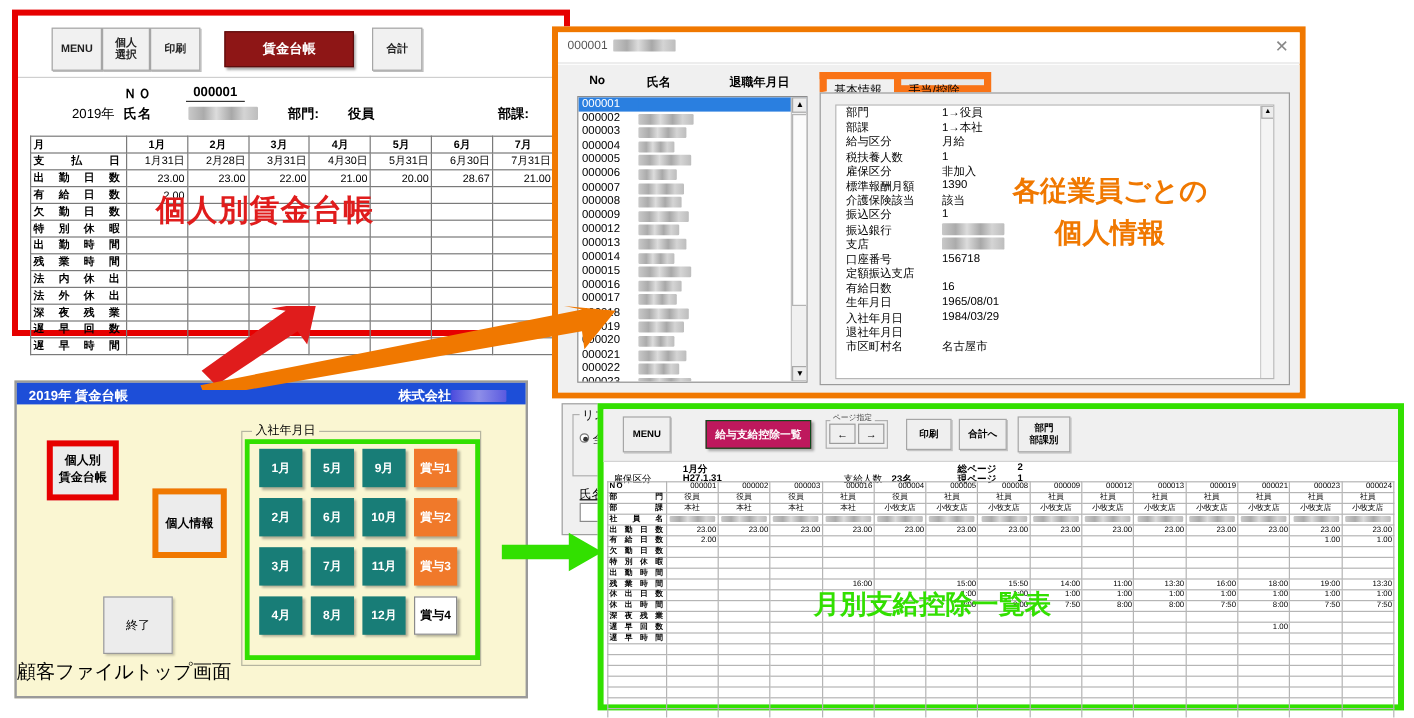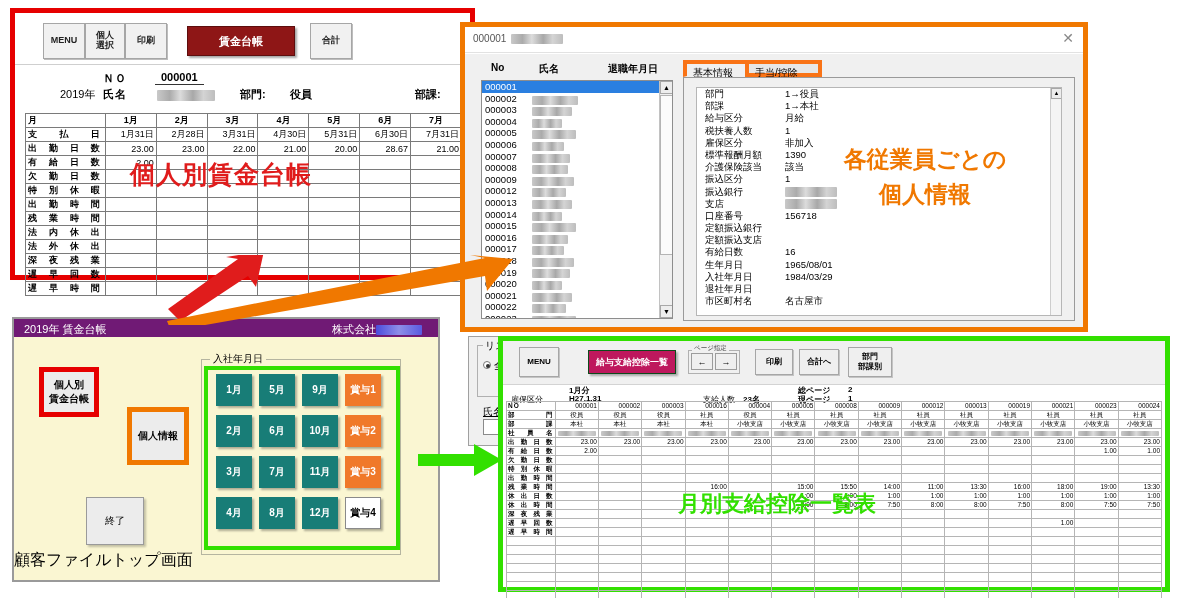--- a/index.html
+++ b/index.html
@@ -84,21 +84,21 @@
   .emp-row.sel .nm .blur{ background:#2a7fe0; }
   #emp-scroll{ position:absolute; right:0; top:0; bottom:0; width:13px; background:#f0f0f0; border-left:1px solid #c2c2c2;}
   .sb-btn{ width:13px; height:13px; background:#ededed; border:1px solid #a8a8a8; font-size:7px; text-align:center; line-height:11px; cursor:pointer;}
   #sb-up{ position:absolute; top:0; } #sb-down{ position:absolute; bottom:0; }
   #sb-thumb{ position:absolute; top:14px; left:0; width:13px; height:160px; background:#fbfbfb; border:1px solid #b4b4b4; cursor:pointer;}
 
   #tabs-area{ position:absolute; left:218px; top:6px; right:8px; bottom:6px; }
   #tabs-row{ height:17px; position:relative; }
   .tab{
     position:absolute; top:0; height:17px; padding:2px 20px 0 6px; font-size:10px;
-    border:4px solid #f97316; background:#e7e7e7; cursor:pointer;
+    border:6px solid #f97316; background:#e7e7e7; cursor:pointer;
   }
   .tab.active{ background:#f0f0f0; border-bottom:1px solid #f0f0f0; font-weight:normal; }
   #tab-basic{ left:0; } #tab-allow{ left:62px; }
   #info-panel{
     position:absolute; left:0; top:17px; right:0; bottom:0;
     border:1px solid #9a9a9a; background:#f0f0f0;
   }
   #info-inner{
     position:absolute; left:12px; top:9px; right:12px; bottom:4px;
     background:#fff; border:1px solid #b6b6b6; overflow:hidden;
@@ -113,22 +113,22 @@
     position:absolute; left:335px; top:88px; width:250px; text-align:center;
     font-size:23px; font-weight:bold; color:#f07800; line-height:1.5; z-index:4; pointer-events:none;
   }
 
   
   #blue-window{
     position:absolute; left:12px; top:317px; width:428px; height:265px;
     background:#faf6d2; border:2px solid #9a9a9a; z-index:5;
   }
   #blue-titlebar{
-    position:relative; height:18px; background:#701a75; color:#fff;
-    font-size:11px; font-weight:normal;
+    position:relative; height:18px; background:#1d4ed8; color:#fff;
+    font-size:11px; font-weight:bold;
   }
   #blue-title-left{ position:absolute; left:10px; top:3px; }
   #blue-title-right{ position:absolute; right:16px; top:3px; }
   #blue-title-right .blur{ width:46px; height:10px; background:linear-gradient(90deg,#4b4bdd,#8e8ee8,#5a5ae0); }
   #group-box{
     position:absolute; left:187px; top:40px; width:200px; height:196px;
     border:1px solid #b5b5a0;
   }
   #group-legend{
     position:absolute; left:196px; top:33px; background:#faf6d2; padding:0 3px; font-size:10px;
@@ -561,24 +561,20 @@
               </div>
               <div class="inf-row">
                 <span class="k">支店</span>
                 <span class="v"><span class="blur" style="width:52px">&nbsp;</span></span>
               </div>
               <div class="inf-row">
                 <span class="k">口座番号</span>
                 <span class="v">156718</span>
               </div>
               <div class="inf-row">
-                <span class="k">定額振込銀行</span>
-                <span class="v"></span>
-              </div>
-              <div class="inf-row">
                 <span class="k">定額振込支店</span>
                 <span class="v"></span>
               </div>
               <div class="inf-row">
                 <span class="k">有給日数</span>
                 <span class="v">16</span>
               </div>
               <div class="inf-row">
                 <span class="k">生年月日</span>
                 <span class="v">1965/08/01</span>

